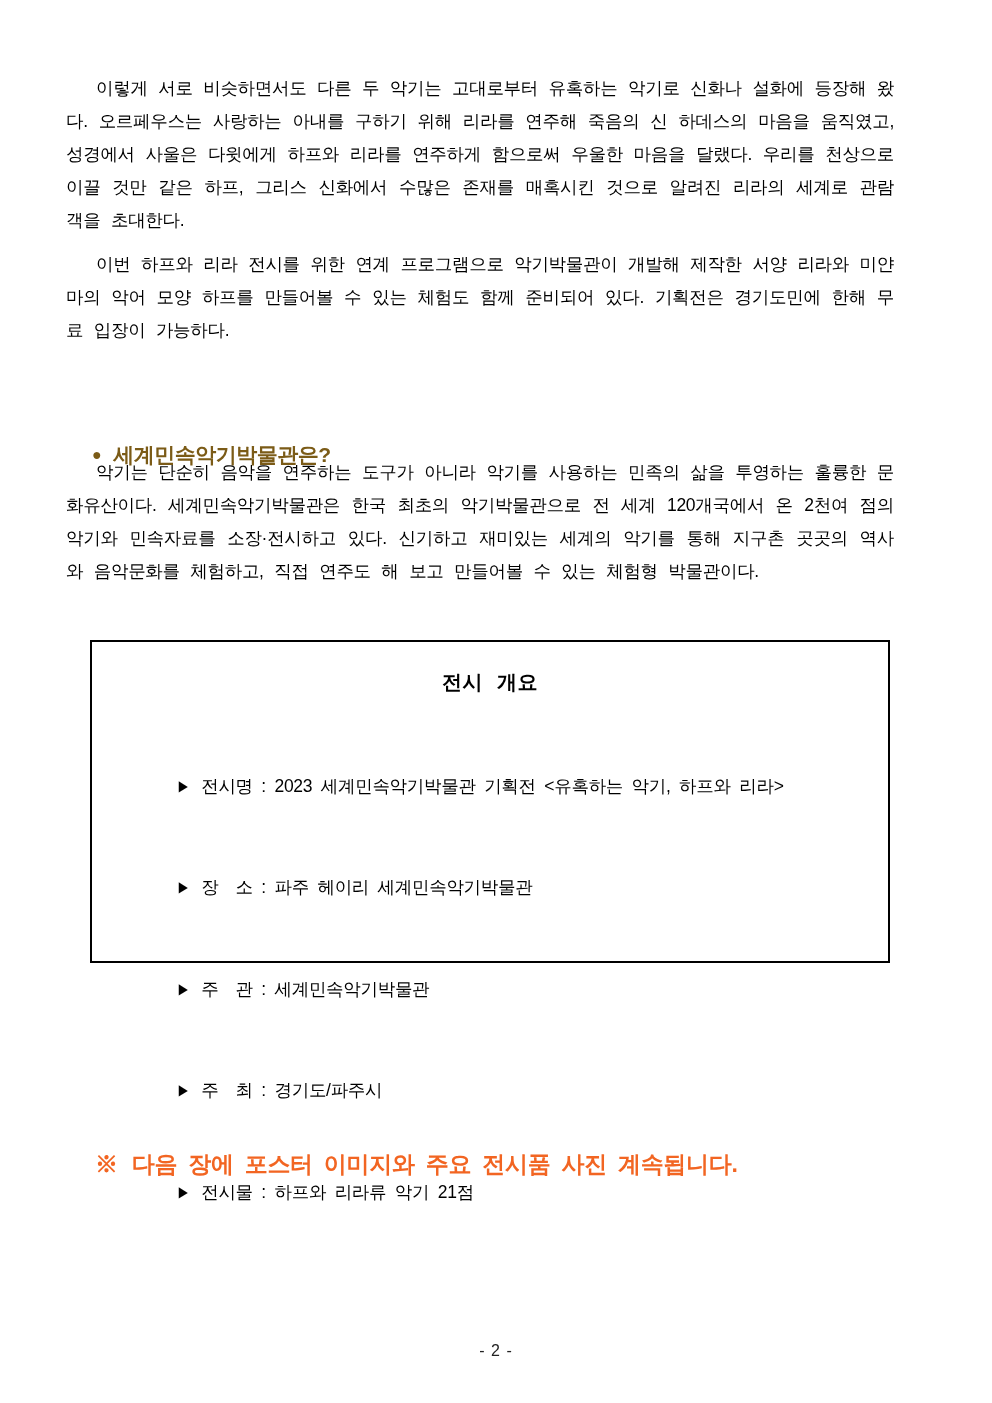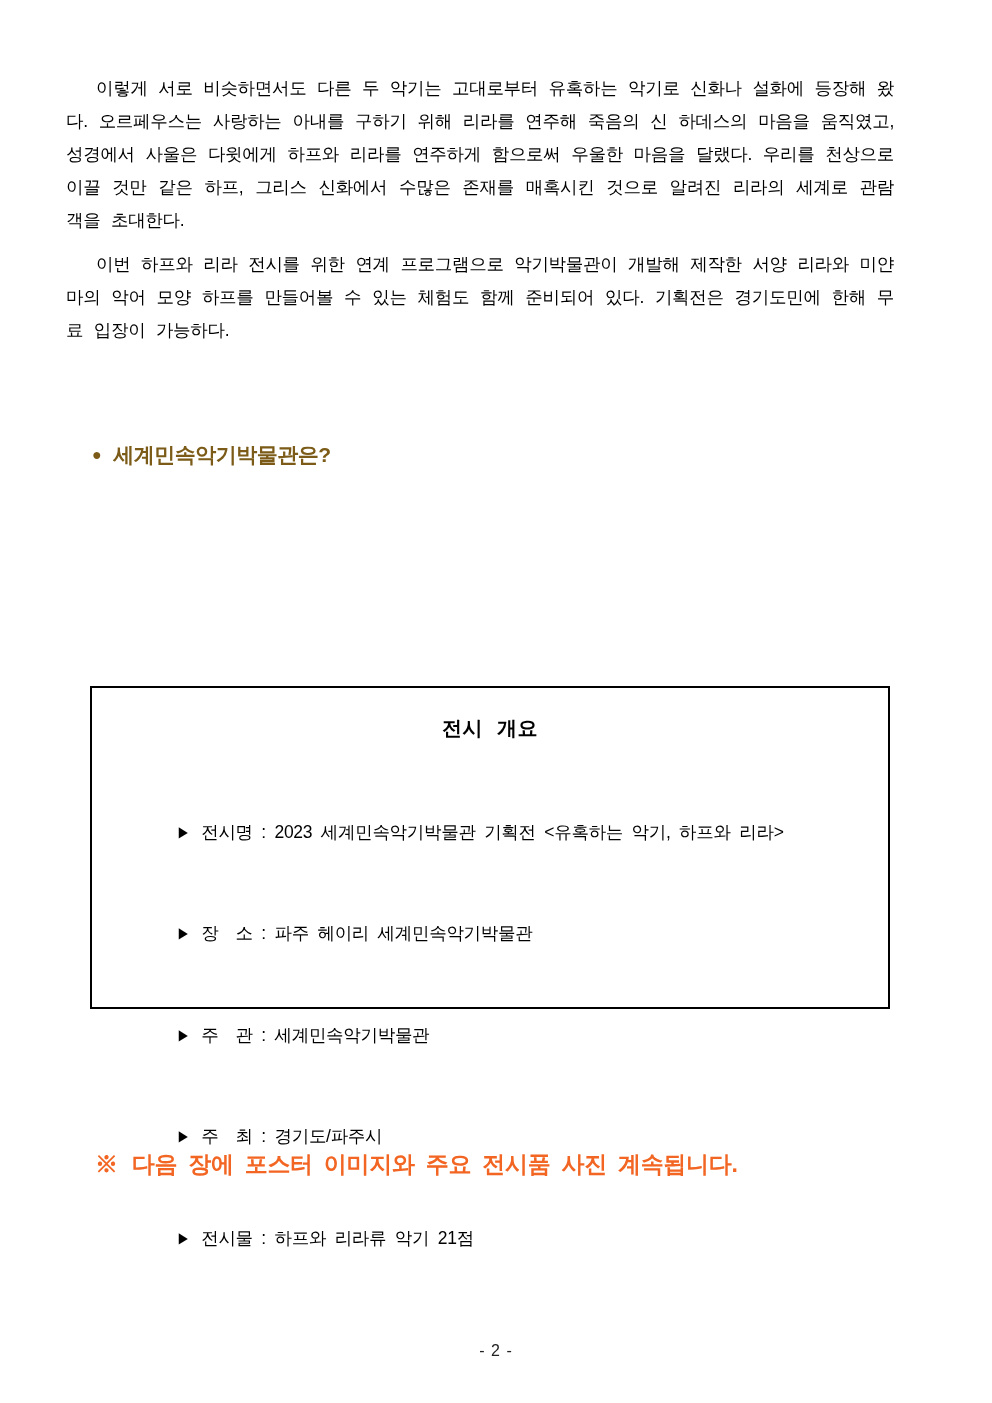--- a/index.html
+++ b/index.html
@@ -49,21 +49,20 @@
   }
 
   .overview-box {
     position: absolute;
     left: 90px;
     top: 640px;
     width: 800px;
     height: 323px;
     border: 2px solid #000000;
     box-sizing: border-box;
-    margin-top: 46px;
   }
   .box-title {
     padding-top: 26px;
     text-align: center;
     font-size: 20px;
     font-weight: bold;
     line-height: 28px;
     letter-spacing: 0.5px;
     word-spacing: 8px;
   }
@@ -126,20 +125,21 @@
 <div class="page">
 
   <p class="para para-intro">이렇게 서로 비슷하면서도 다른 두 악기는 고대로부터 유혹하는 악기로 신화나 설화에 등장해 왔다. 오르페우스는 사랑하는 아내를 구하기 위해 리라를 연주해 죽음의 신 하데스의 마음을 움직였고, 성경에서 사울은 다윗에게 하프와 리라를 연주하게 함으로써 우울한 마음을 달랬다. 우리를 천상으로 이끌 것만 같은 하프, 그리스 신화에서 수많은 존재를 매혹시킨 것으로 알려진 리라의 세계로 관람객을 초대한다.</p>
 
   <p class="para para-program">이번 하프와 리라 전시를 위한 연계 프로그램으로 악기박물관이 개발해 제작한 서양 리라와 미얀마의 악어 모양 하프를 만들어볼 수 있는 체험도 함께 준비되어 있다. 기획전은 경기도민에 한해 무료 입장이 가능하다.</p>
 
   <div class="section-heading" style="color: rgb(123, 91, 23);">
     <span class="bullet">●</span><span>세계민속악기박물관은?</span>
   </div>
 
+  <p class="para para-museum">악기는 단순히 음악을 연주하는 도구가 아니라 악기를 사용하는 민족의 삶을 투영하는 훌륭한 문화유산이다. 세계민속악기박물관은 한국 최초의 악기박물관으로 전 세계 120개국에서 온 2천여 점의 악기와 민속자료를 소장·전시하고 있다. 신기하고 재미있는 세계의 악기를 통해 지구촌 곳곳의 역사와 음악문화를 체험하고, 직접 연주도 해 보고 만들어볼 수 있는 체험형 박물관이다.</p>
 
   <div class="overview-box">
     <div class="box-title">전시 개요</div>
     <div class="box-items">
       <div class="box-item">
         <span class="tri">▶</span><span>전시명 : 2023 세계민속악기박물관 기획전 &lt;유혹하는 악기, 하프와 리라&gt;</span>
       </div>
       <div class="box-item">
         <span class="tri">▶</span><span>장　소 : 파주 헤이리 세계민속악기박물관</span>
       </div>

